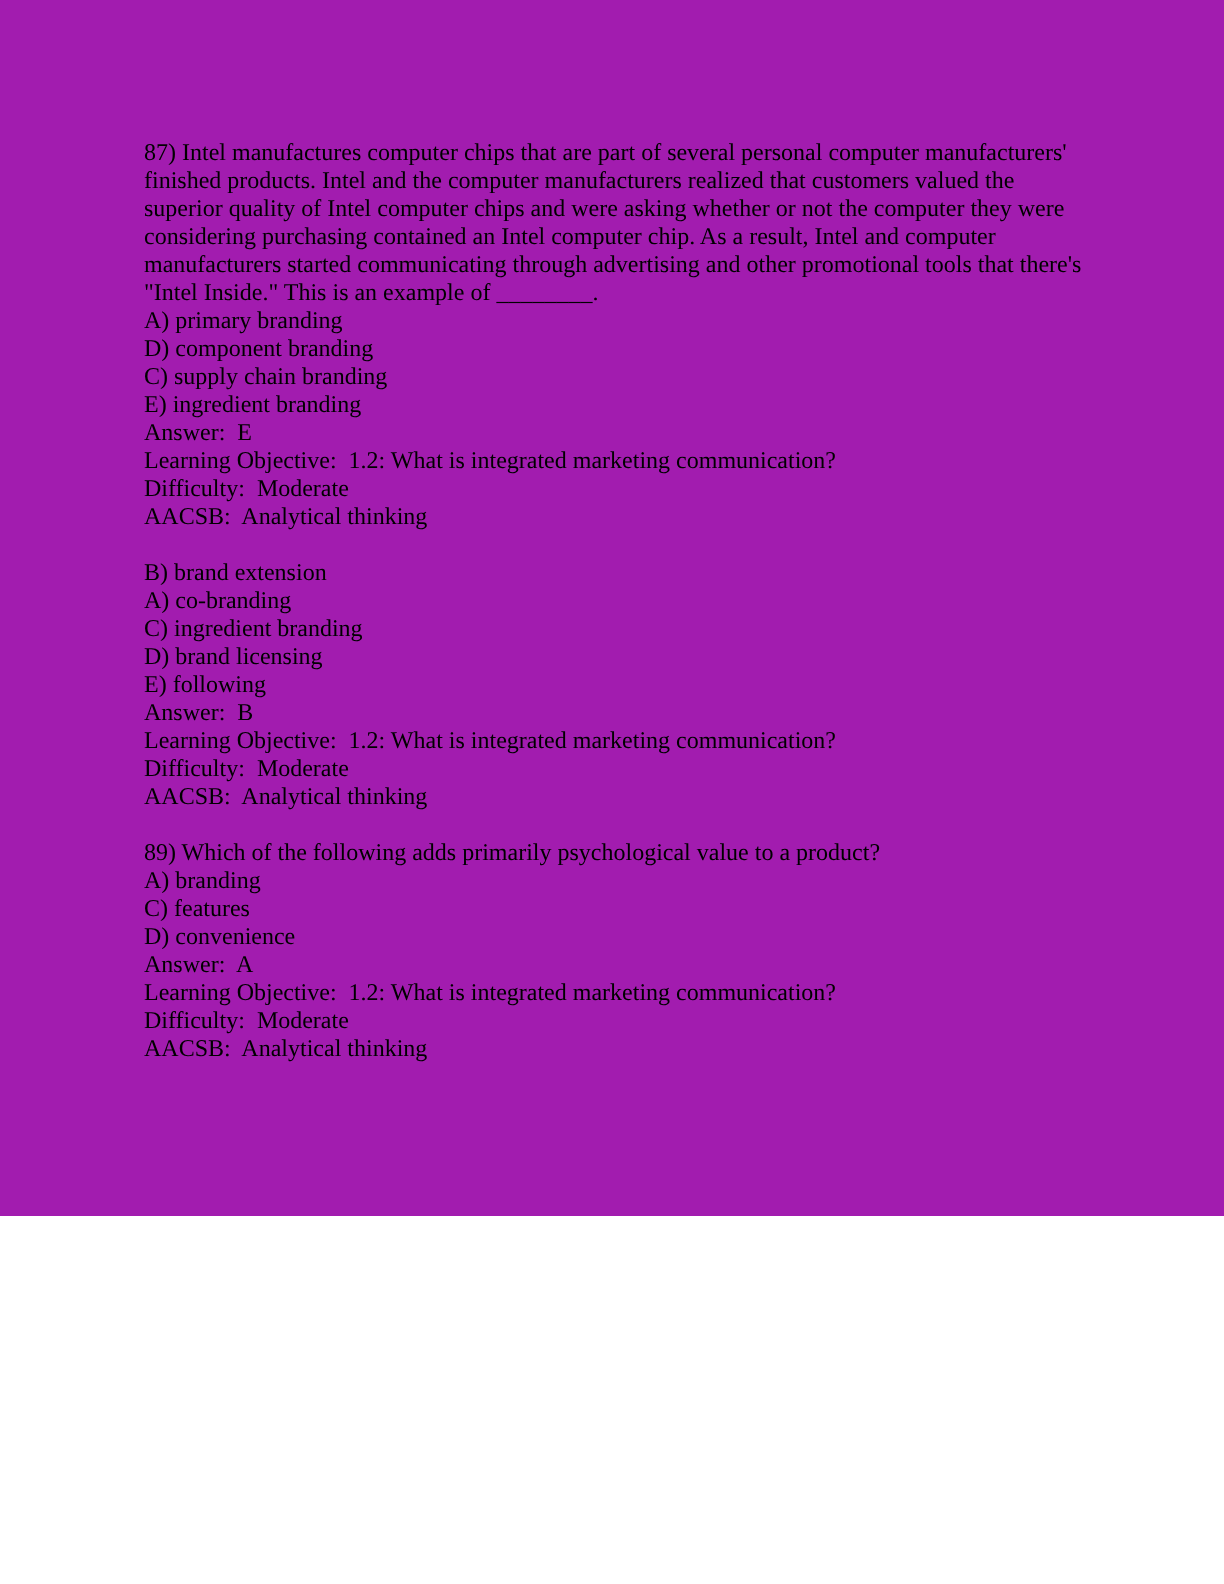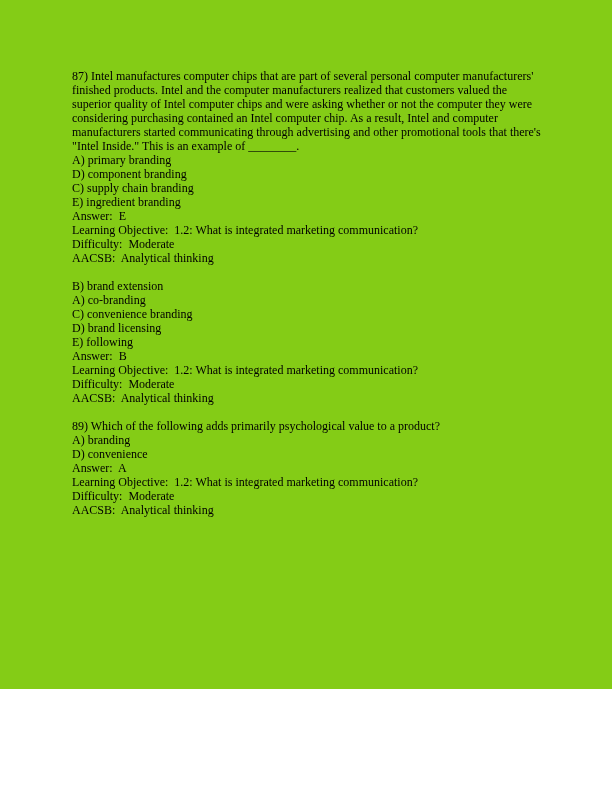--- a/index.html
+++ b/index.html
@@ -1,21 +1,21 @@
 <!DOCTYPE html>
 <html><head>
 <meta charset="utf-8">
 <style>
   * { margin: 0; padding: 0; box-sizing: border-box; }
   html, body { background: #ffffff; }
   .page {
     position: relative;
     width: 612px;
-    height: 689px;
-    background: #84cc16;
+    height: 608px;
+    background: #a21caf;
     font-family: "Liberation Serif", serif;
     color: #000000;
     overflow: hidden;
   }
   .content {
     position: absolute;
     left: 72px;
     top: 69px;
     width: 469px;
     font-size: 12px;
@@ -71,32 +71,33 @@
       <div class="option">E) ingredient branding</div>
       <div class="meta-line">Answer:  E</div>
       <div class="meta-line">Learning Objective:  1.2: What is integrated marketing communication?</div>
       <div class="meta-line">Difficulty:  Moderate</div>
       <div class="meta-line">AACSB:  Analytical thinking</div>
     </div>
 
     <div class="question-block">
       <div class="option">B) brand extension</div>
       <div class="option">A) co-branding</div>
-      <div class="option">C) convenience branding</div>
+      <div class="option">C) ingredient branding</div>
       <div class="option">D) brand licensing</div>
       <div class="option">E) following</div>
       <div class="meta-line">Answer:  B</div>
       <div class="meta-line">Learning Objective:  1.2: What is integrated marketing communication?</div>
       <div class="meta-line">Difficulty:  Moderate</div>
       <div class="meta-line">AACSB:  Analytical thinking</div>
     </div>
 
     <div class="question-block">
       <div class="question-text">89) Which of the following adds primarily psychological value to a product?</div>
       <div class="option">A) branding</div>
+      <div class="option">C) features</div>
       <div class="option">D) convenience</div>
       <div class="meta-line">Answer:  A</div>
       <div class="meta-line">Learning Objective:  1.2: What is integrated marketing communication?</div>
       <div class="meta-line">Difficulty:  Moderate</div>
       <div class="meta-line">AACSB:  Analytical thinking</div>
     </div>
 
   </div>
 
   <div class="page-number">24</div>

